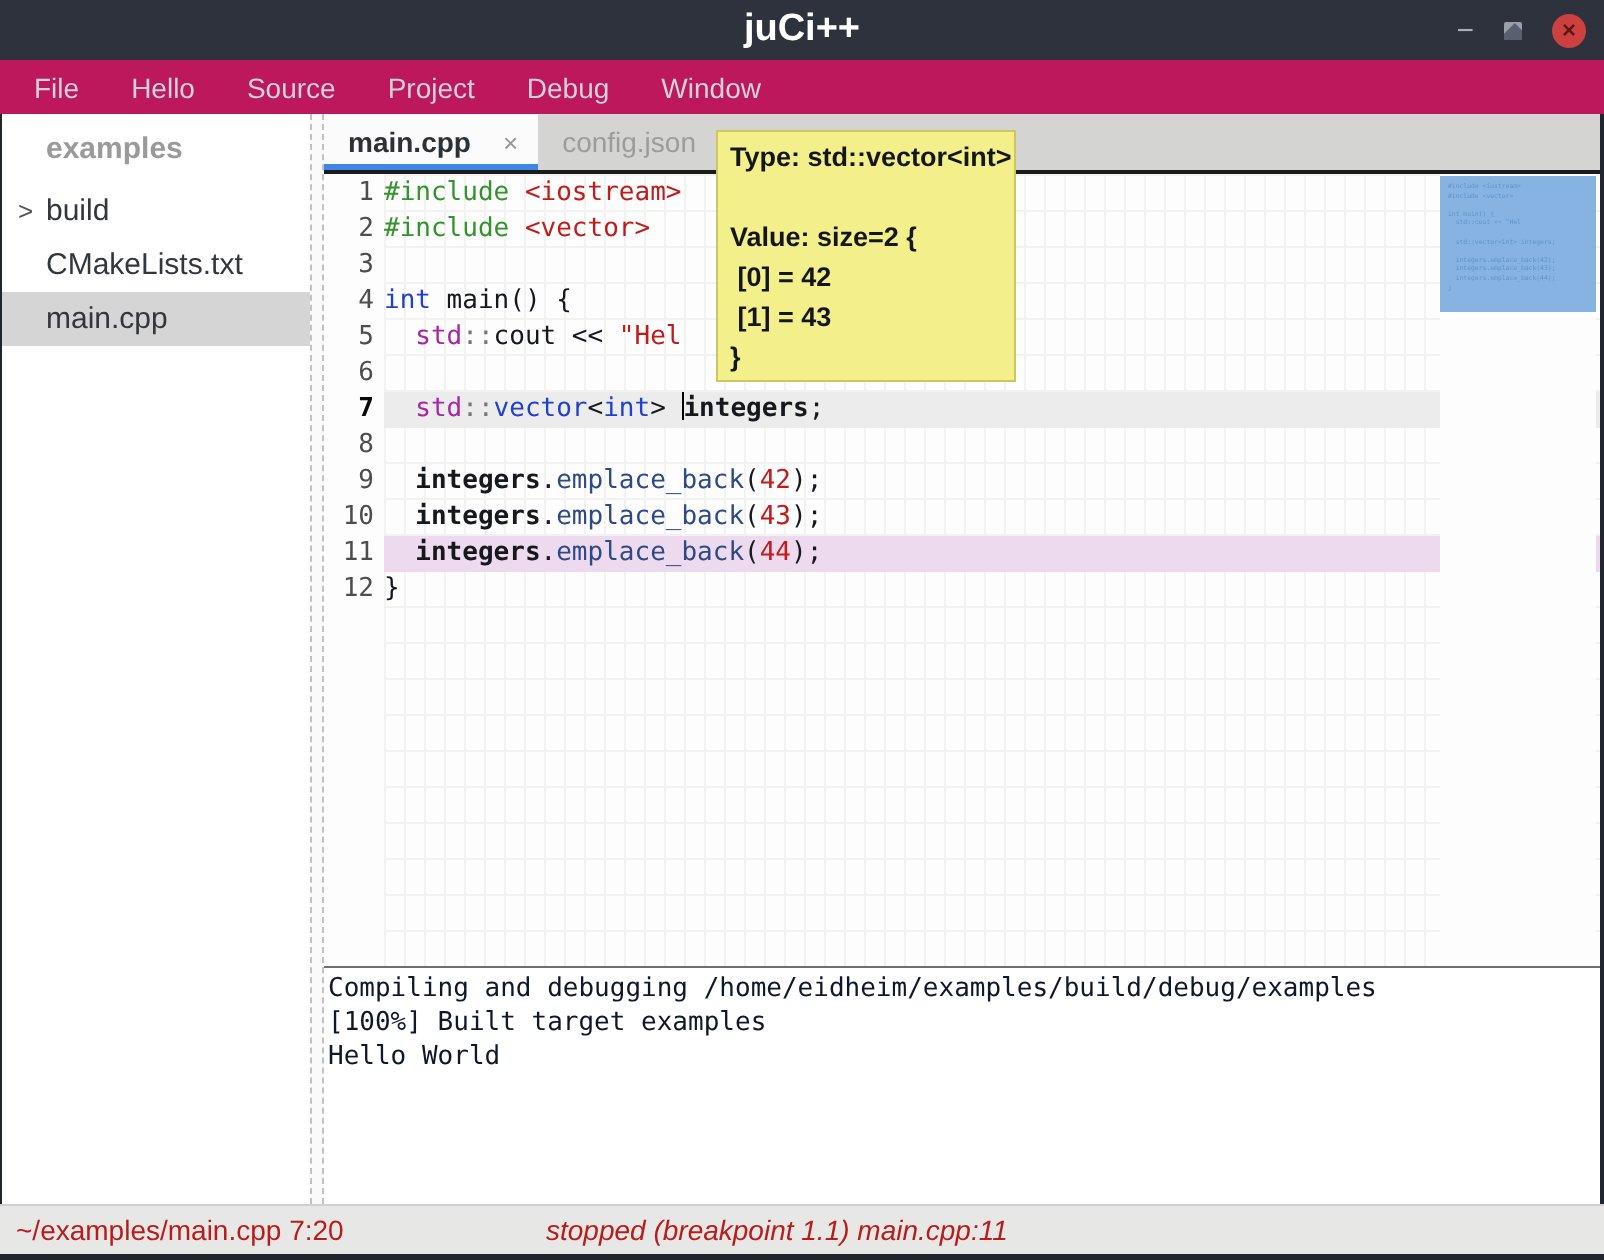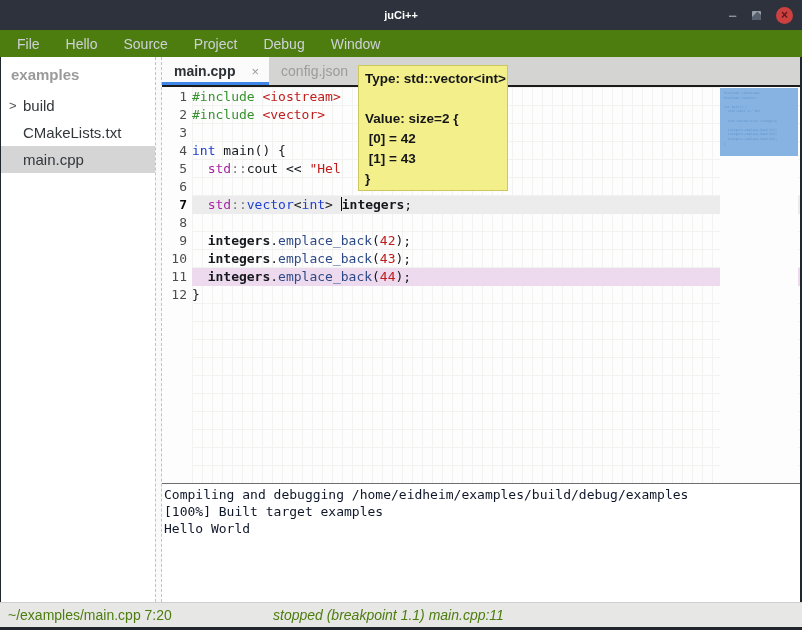--- a/index.html
+++ b/index.html
@@ -9,42 +9,42 @@
     font-family:"Liberation Sans", sans-serif;
     background:#21252e;
   }
   .window { position:absolute; inset:0; display:flex; flex-direction:column; }
 
   
   .titlebar { height:30px; background:#2d323c; position:relative; flex:none; }
   .title {
     position:absolute; left:0; right:0; top:0; height:30px;
     display:flex; align-items:center; justify-content:center;
-    color:#ffffff; font-size:11px; font-weight:600;
+    color:#ffffff; font-size:19px; font-weight:600;
   }
   .win-controls { position:absolute; right:9px; top:0; height:30px; display:flex; align-items:center; gap:15px; }
   .btn-min { color:#a8aeb8; font-size:15px; line-height:15px; }
   .btn-restore { width:9px; height:9px; background:#9aa0aa; border-radius:1px; position:relative; overflow:hidden; }
   .btn-restore::after { content:""; position:absolute; left:-3px; top:4px; width:14px; height:10px; background:#586070; transform:rotate(-45deg); }
   .btn-close {
     width:17px; height:17px; border-radius:50%;
     background:var(--c-close_button,#cc4040);
     color:#5c1717; font-size:12px; font-weight:bold;
     display:flex; align-items:center; justify-content:center;
   }
 
   
-  .menubar { height:27px; background:#4d7c0f; display:flex; align-items:center; padding-left:4px; flex:none; }
+  .menubar { height:27px; background:#be185d; display:flex; align-items:center; padding-left:4px; flex:none; }
   .menu-item { color:#ced2d8; font-size:14px; padding:0 13px; height:100%; display:flex; align-items:center; }
 
   
   .main { flex:1; display:flex; background:#ffffff; border-left:1px solid #21252e; border-right:2px solid #21252e; min-height:0; }
 
   .sidebar { width:154px; flex:none; background:#ffffff; }
-  .sidebar-header { color:#9a9a9a; font-weight:bold; font-size:15px; padding:9px 0 9px 10px; }
+  .sidebar-header { color:#9a9a9a; font-weight:bold; font-size:15px; padding:9px 0 9px 10px;margin-left:12px; }
   .tree-item { height:27px; display:flex; align-items:center; font-size:15px; color:#32373c; }
   .tree-item.selected { background:#d5d5d5; }
   .chevron { width:14px; margin-left:8px; color:#555; font-size:13px; flex:none; }
 
   .pane-divider { width:7px; flex:none; background:#fafafa; border-left:1px dashed #c2c2c2; border-right:1px dashed #c2c2c2; }
 
   .right { flex:1; display:flex; flex-direction:column; position:relative; min-width:0; }
 
   
   .tabbar { height:30px; flex:none; background:#d4d4d3; display:flex; border-bottom:2px solid #1b1b1b; }
@@ -97,21 +97,21 @@
   .output .oline {
     font-family:"DejaVu Sans Mono", monospace; font-size:13px; line-height:17px;
     color:#0f172a; white-space:pre;
   }
 
   
   .statusbar {
     height:28px; flex:none; background:#e7e7e5; border-top:1px solid #cfcfce;
     border-bottom:3px solid #21252e;
     display:flex; align-items:center; position:relative;
-    font-size:14px; color:#4d7c0f;
+    font-size:14px; color:#b91c1c;
   }
   .status-left { margin-left:8px; }
   .status-debug { position:absolute; left:273px;font-style:italic; }
 </style>
 </head>
 <body>
 
 <div class="window">
 
   <div class="titlebar">

